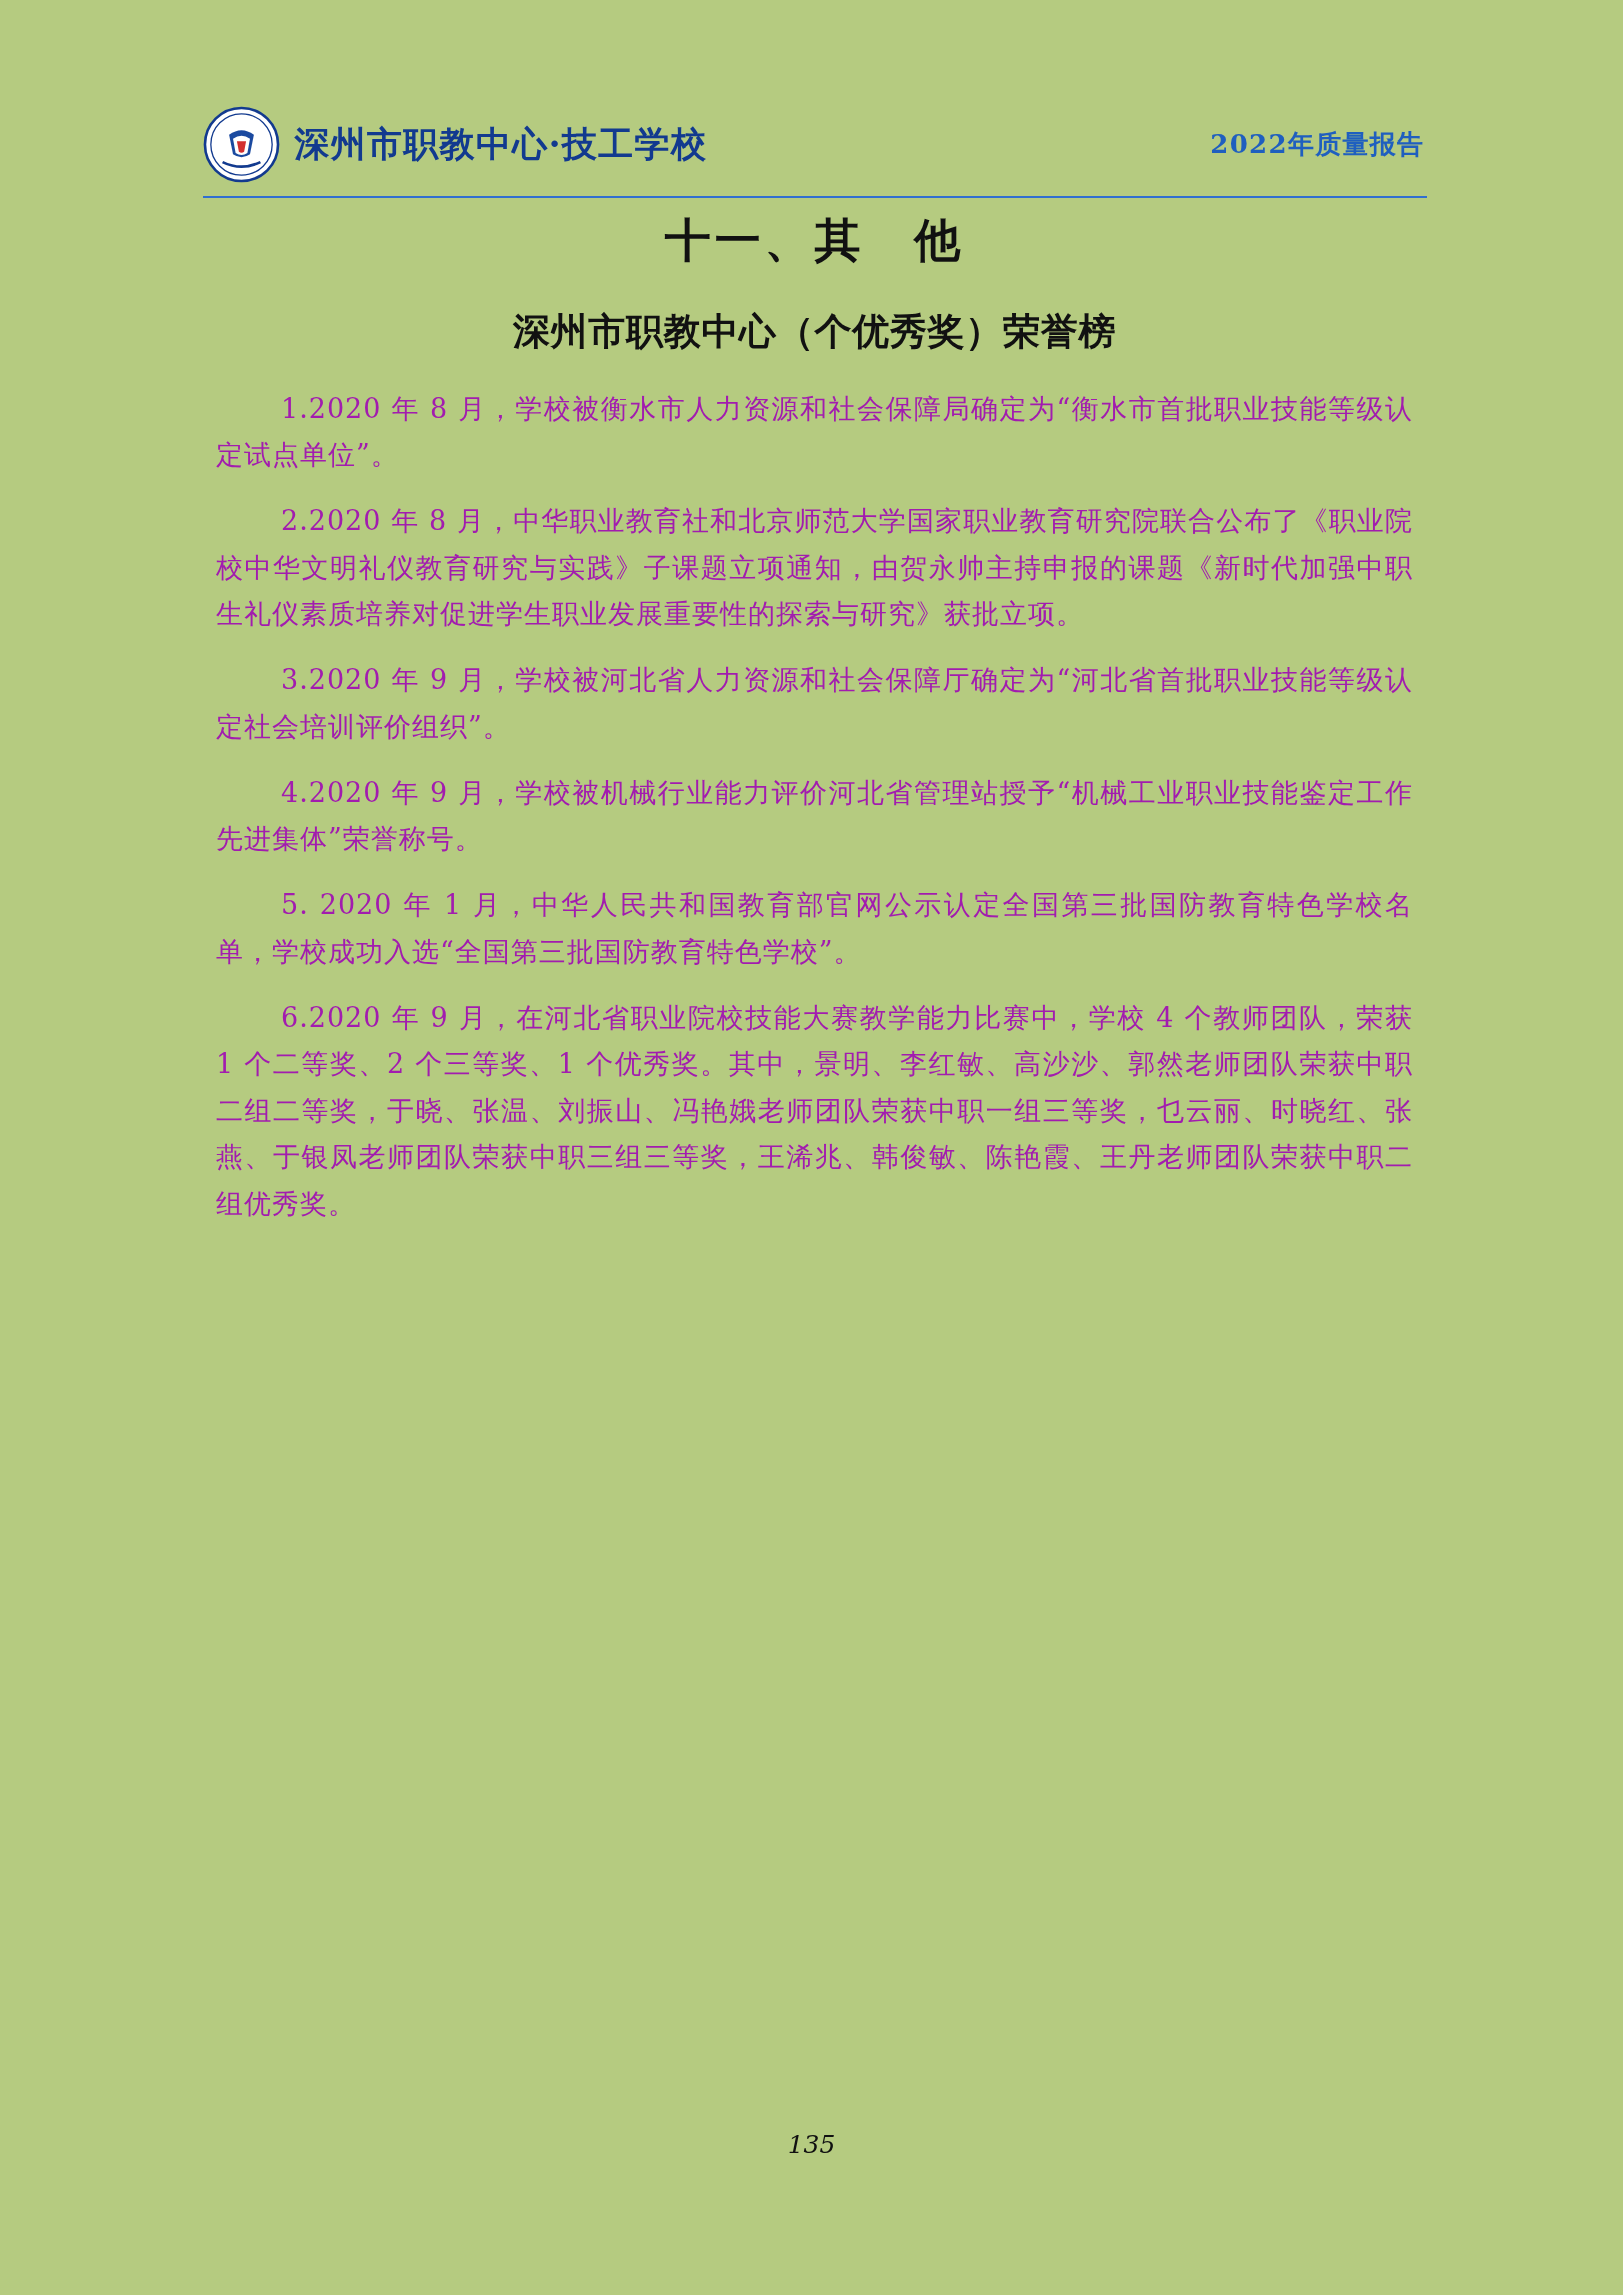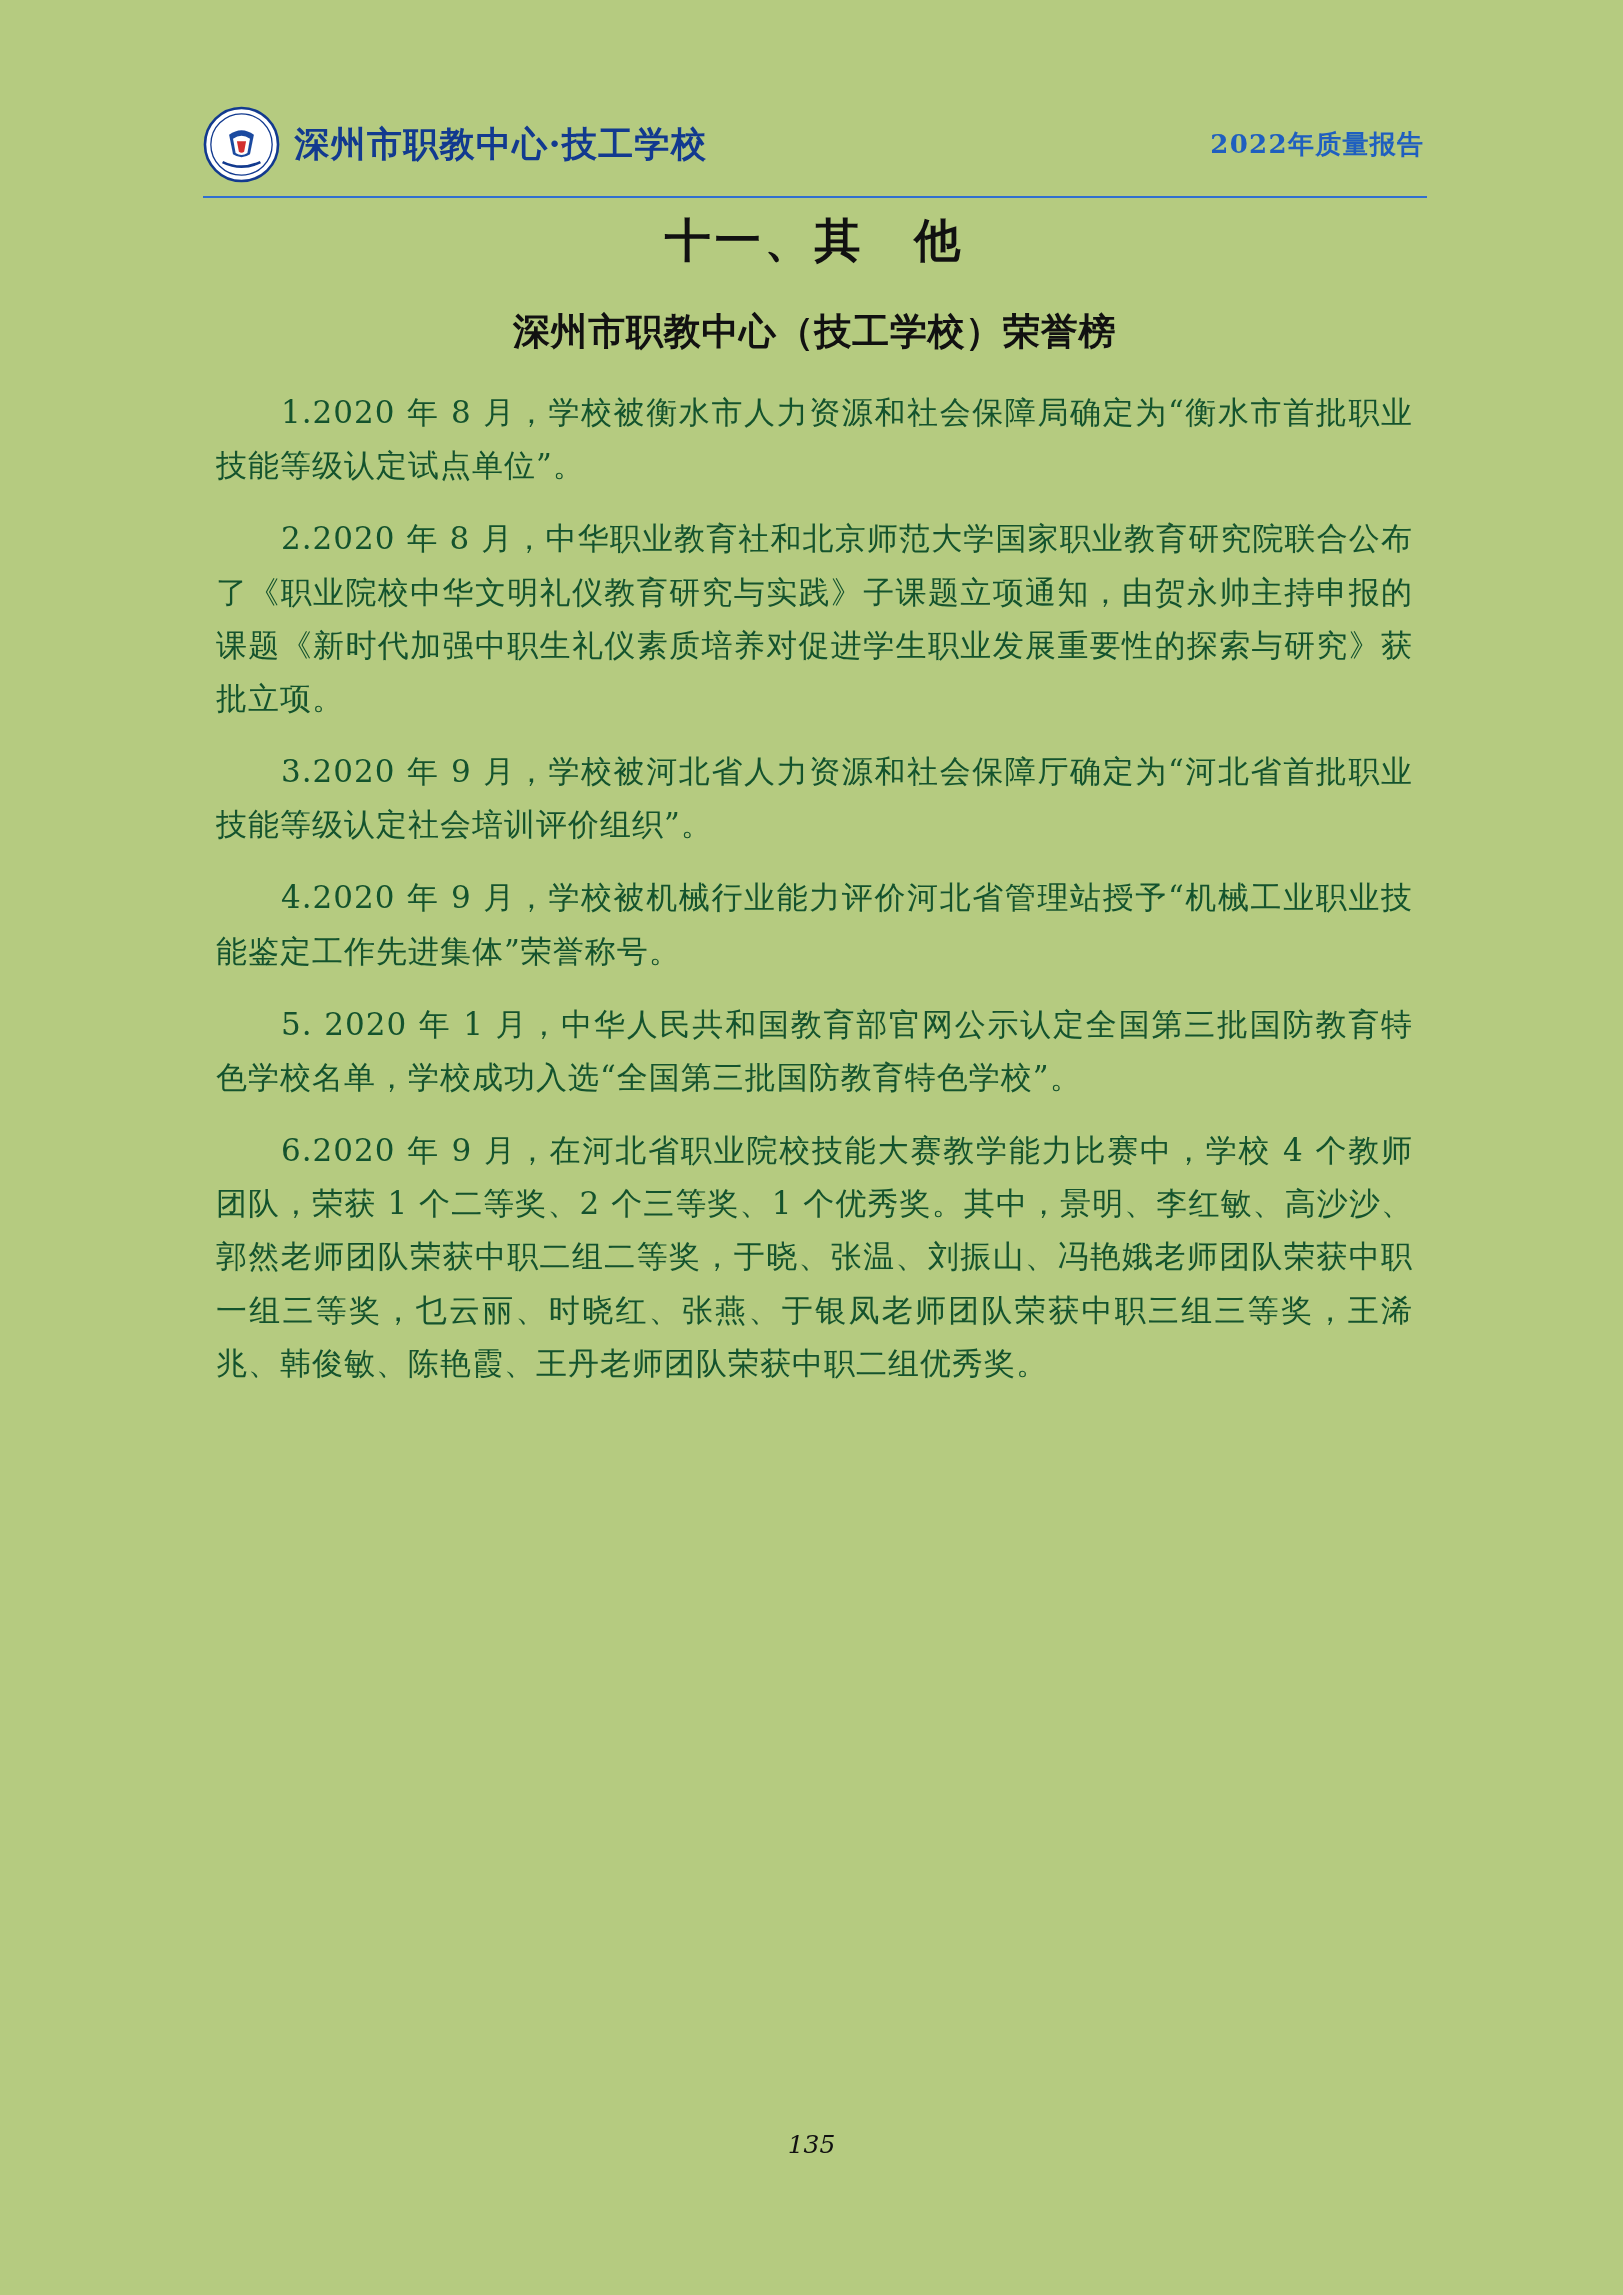--- a/index.html
+++ b/index.html
@@ -92,23 +92,23 @@
     margin: 35px 0 0 0;
     padding: 0;
     text-align: center;
     font-size: 37px;
     font-weight: bold;
     color: #111;
     letter-spacing: 0.7px;
     font-family: "DejaVu Sans", "Liberation Sans", sans-serif;
   }
   .para {
-    font-size: 31px;
+    font-size: 27px;
     line-height: 1.72;
-    color: #14532d;
+    color: #a21caf;
     text-align: justify;
     text-justify: inter-ideograph;
     margin: 19.6px 0 0 0;
     text-indent: 65px;
     letter-spacing: 1px;
     font-family: "DejaVu Serif", "Liberation Serif", serif;
   }
   .para:first-of-type { margin-top: 29px; }
   .page-number {
     position: absolute;
@@ -142,21 +142,21 @@
         </span>
         <span class="brand-title">深州市职教中心·技工学校</span>
       </div>
       <div class="header-right">2022年质量报告</div>
     </div>
     <div class="header-rule"></div>
   </div>
 
   <div class="content">
     <h1 class="section-title">十一、其　他</h1>
-    <h2 class="sub-title">深州市职教中心（技工学校）荣誉榜</h2>
+    <h2 class="sub-title">深州市职教中心（个优秀奖）荣誉榜</h2>
 
     <p class="para">1.2020 年 8 月，学校被衡水市人力资源和社会保障局确定为“衡水市首批职业技能等级认定试点单位”。</p>
     <p class="para">2.2020 年 8 月，中华职业教育社和北京师范大学国家职业教育研究院联合公布了《职业院校中华文明礼仪教育研究与实践》子课题立项通知，由贺永帅主持申报的课题《新时代加强中职生礼仪素质培养对促进学生职业发展重要性的探索与研究》获批立项。</p>
     <p class="para">3.2020 年 9 月，学校被河北省人力资源和社会保障厅确定为“河北省首批职业技能等级认定社会培训评价组织”。</p>
     <p class="para">4.2020 年 9 月，学校被机械行业能力评价河北省管理站授予“机械工业职业技能鉴定工作先进集体”荣誉称号。</p>
     <p class="para">5. 2020 年 1 月，中华人民共和国教育部官网公示认定全国第三批国防教育特色学校名单，学校成功入选“全国第三批国防教育特色学校”。</p>
     <p class="para">6.2020 年 9 月，在河北省职业院校技能大赛教学能力比赛中，学校 4 个教师团队，荣获 1 个二等奖、2 个三等奖、1 个优秀奖。其中，景明、李红敏、高沙沙、郭然老师团队荣获中职二组二等奖，于晓、张温、刘振山、冯艳娥老师团队荣获中职一组三等奖，乜云丽、时晓红、张燕、于银凤老师团队荣获中职三组三等奖，王浠兆、韩俊敏、陈艳霞、王丹老师团队荣获中职二组优秀奖。</p>
   </div>
 
   <div class="page-number">135</div>

